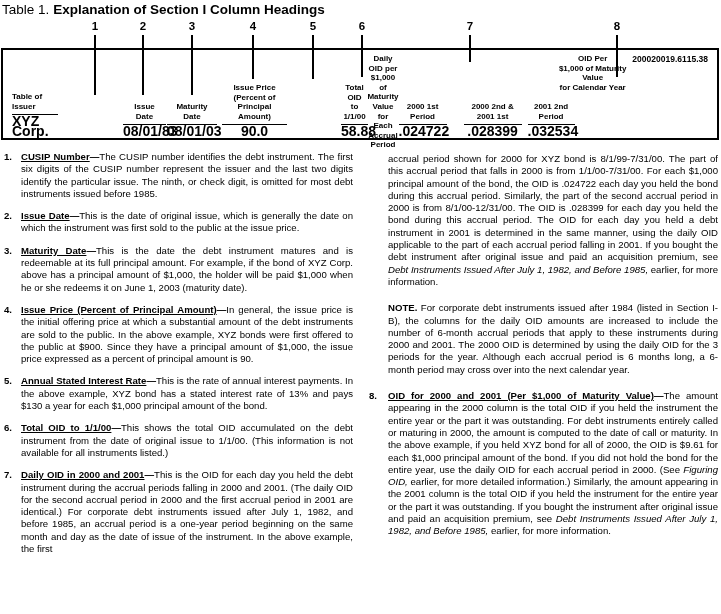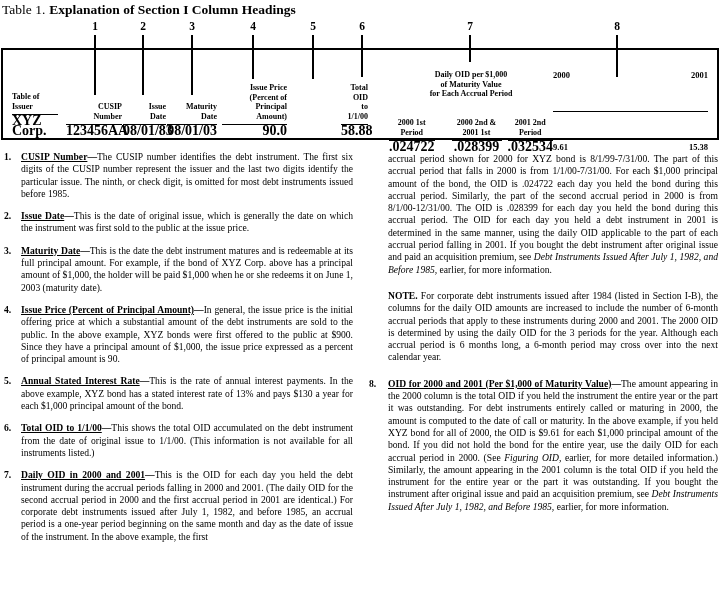--- a/index.html
+++ b/index.html
@@ -1,41 +1,41 @@
 <!DOCTYPE html>
 <html><head>
 <meta charset="utf-8">
 <style>
   html,body{margin:0;padding:0;background:#fff;}
   .page{position:relative;width:721px;height:614px;background:#fff;color:#000;
-        font-family:Liberation Serif, serif;overflow:hidden;}
+        font-family:Liberation Sans, sans-serif;overflow:hidden;}
 
   
   .title{position:absolute;left:2px;top:2px;font-size:13.5px;white-space:nowrap;}
   .title .prefix{font-weight:normal;margin-right:4px;}
   .title .main{font-weight:bold;}
 
   
   .callout-num{position:absolute;top:20px;transform:translateX(-50%);
                font-weight:bold;font-size:11.5px;line-height:12px;}
   .callout-line{position:absolute;top:35px;width:2px;background:#000;}
 
   
   .tbox{position:absolute;left:1px;top:48px;width:714px;height:88px;border:2px solid #000;}
 
   
   .tcol{position:absolute;top:54px;height:82px;display:flex;flex-direction:column;
-        justify-content:flex-end;text-align:right;font-size:8px;line-height:9.8px;font-weight:bold;}
+        justify-content:flex-end;text-align:center;font-size:8px;line-height:9.8px;font-weight:bold;}
   .thead{white-space:pre-line;}
   .tline{border-top:1.5px solid #000;margin:2px 0 1px 0;}
   .tval{font-size:14px;line-height:10px;}
 
   
-  .tgroup{position:absolute;top:70px;height:82px;display:flex;flex-direction:column;
-          justify-content:space-between;font-weight:bold;}
+  .tgroup{position:absolute;top:54px;height:82px;display:flex;flex-direction:row;
+          justify-content:center;font-weight:bold;}
   .ghead{text-align:center;font-size:8px;line-height:9.6px;white-space:pre-line;margin-bottom:3px;}
   .subrow{display:flex;}
   .subcol{display:flex;flex-direction:column;justify-content:flex-end;text-align:center;
           font-size:8px;line-height:9.8px;}
   .yearrow,.valrow{display:flex;justify-content:space-between;font-size:8.5px;line-height:10px;}
 
   
   .bcol{position:absolute;font-size:9.6px;line-height:12.3px;text-align:justify;}
   .item{position:relative;}
   .bcol-left .item{margin-bottom:10px;}
@@ -74,26 +74,20 @@
   <div class="callout-line" style="left:469px;height:27px"></div>
   <div class="callout-line" style="left:616px;height:42px"></div>
 
   <div class="tbox"></div>
 
   <div class="tcol" style="left:12px;width:46px;text-align:left">
     <div class="thead">Table of
 Issuer</div>
     <div class="tline"></div>
     <div class="tval">XYZ Corp.</div>
-  </div>
-  <div class="tcol" style="left:66px;width:56px">
-    <div class="thead">CUSIP
-Number</div>
-    <div class="tline"></div>
-    <div class="tval">123456AA</div>
   </div>
   <div class="tcol" style="left:123px;width:43px">
     <div class="thead">Issue
 Date</div>
     <div class="tline"></div>
     <div class="tval">08/01/83</div>
   </div>
   <div class="tcol" style="left:167px;width:50px">
     <div class="thead">Maturity
 Date</div>
@@ -137,20 +131,23 @@
       <div class="subcol" style="width:47px;margin-left:6px">
         <div class="thead">2001 2nd
 Period</div>
         <div class="tline"></div>
         <div class="tval">.032534</div>
       </div>
     </div>
   </div>
 
   <div class="tgroup" style="left:553px;width:155px">
+    <div class="ghead">OID Per
+$1,000 of Maturity Value
+for Calendar Year</div>
     <div class="yearrow">
       <span>2000</span>
       <span>2001</span>
     </div>
     <div class="tline"></div>
     <div class="valrow">
       <span>9.61</span>
       <span>15.38</span>
     </div>
   </div>

